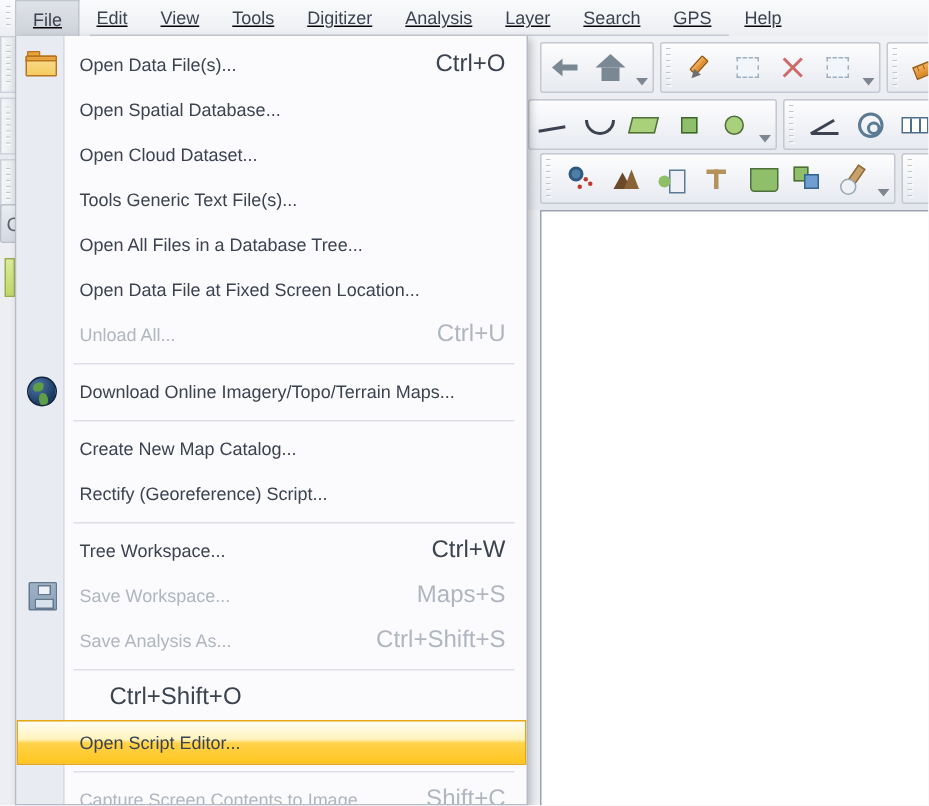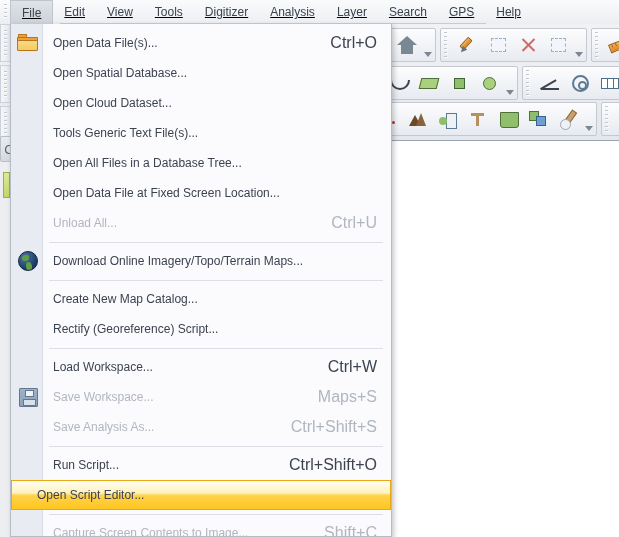--- a/index.html
+++ b/index.html
@@ -147,21 +147,21 @@
     width: 7px; height: 26px;
     background: linear-gradient(#dcea9a,#c3d766);
     border: 1px solid #9bae4e;
     z-index: 6;
   }
 
   
   .dropdown {
     position: absolute;
     left: 10px; top: 24px;
-    width: 382px; height: 513px;
+    width: 342px; height: 513px;
     background: #fbfbfd;
     border: 1px solid #b6bcc6;
     border-top: none;
     box-shadow: 2px 2px 5px rgba(0,0,0,0.22);
     z-index: 60;
     overflow: hidden;
   }
   .dd-gutter {
     position: absolute; left: 0; top: 0;
     width: 32px; height: 100%;
@@ -189,21 +189,21 @@
     color: #3c4350;
     font-size: 16px;
     margin-left: 20px;
   }
   .mi.disabled .label, .mi.disabled .accel { color: #b0b6c0; }
   .mi.highlight {
     background: linear-gradient(180deg,#fffdf4 0%,#fff3bd 42%,#ffd24a 52%,#ffc620 100%);
     border: 1px solid #e8a813;
     border-left: none; border-right: none;
     margin-left: 1px; margin-right: 1px;
-    padding-left: 25px;
+    padding-left: 41px;
   }
   .mi.highlight .hl-edge-l {
     position: absolute; left: -1px; top: -1px; bottom: -1px;
     width: 1px; background: #e8a813;
   }
   .mi.highlight .hl-edge-r {
     position: absolute; right: -1px; top: -1px; bottom: -1px;
     width: 1px; background: #e8a813;
   }
   .sep {
@@ -666,40 +666,39 @@
         </div>
         <div class="sep"></div>
         <div class="mi">
           <span class="label">Create New Map Catalog...</span>
         </div>
         <div class="mi">
           <span class="label">Rectify (Georeference) Script...</span>
         </div>
         <div class="sep"></div>
         <div class="mi">
-          <span class="label">Load Workspace...</span>
+          <span class="label">Tree Workspace...</span>
           <span class="accel">Ctrl+W</span>
         </div>
         <div class="mi disabled">
           <span class="mi-icon" style="display: flex; align-items: center; justify-content: center;">
             <span class="ico-floppy">
               <i class="shutter"></i>
               <i class="lbl"></i>
             </span>
           </span>
           <span class="label">Save Workspace...</span>
           <span class="accel">Maps+S</span>
         </div>
         <div class="mi disabled">
           <span class="label">Save Analysis As...</span>
           <span class="accel">Ctrl+Shift+S</span>
         </div>
         <div class="sep"></div>
         <div class="mi">
-          <span class="label">Run Script...</span>
           <span class="accel">Ctrl+Shift+O</span>
         </div>
         <div class="mi highlight">
           <i class="hl-edge-l"></i>
           <i class="hl-edge-r"></i>
           <span class="label">Open Script Editor...</span>
         </div>
         <div class="sep"></div>
         <div class="mi disabled">
           <span class="label">Capture Screen Contents to Image...</span>

